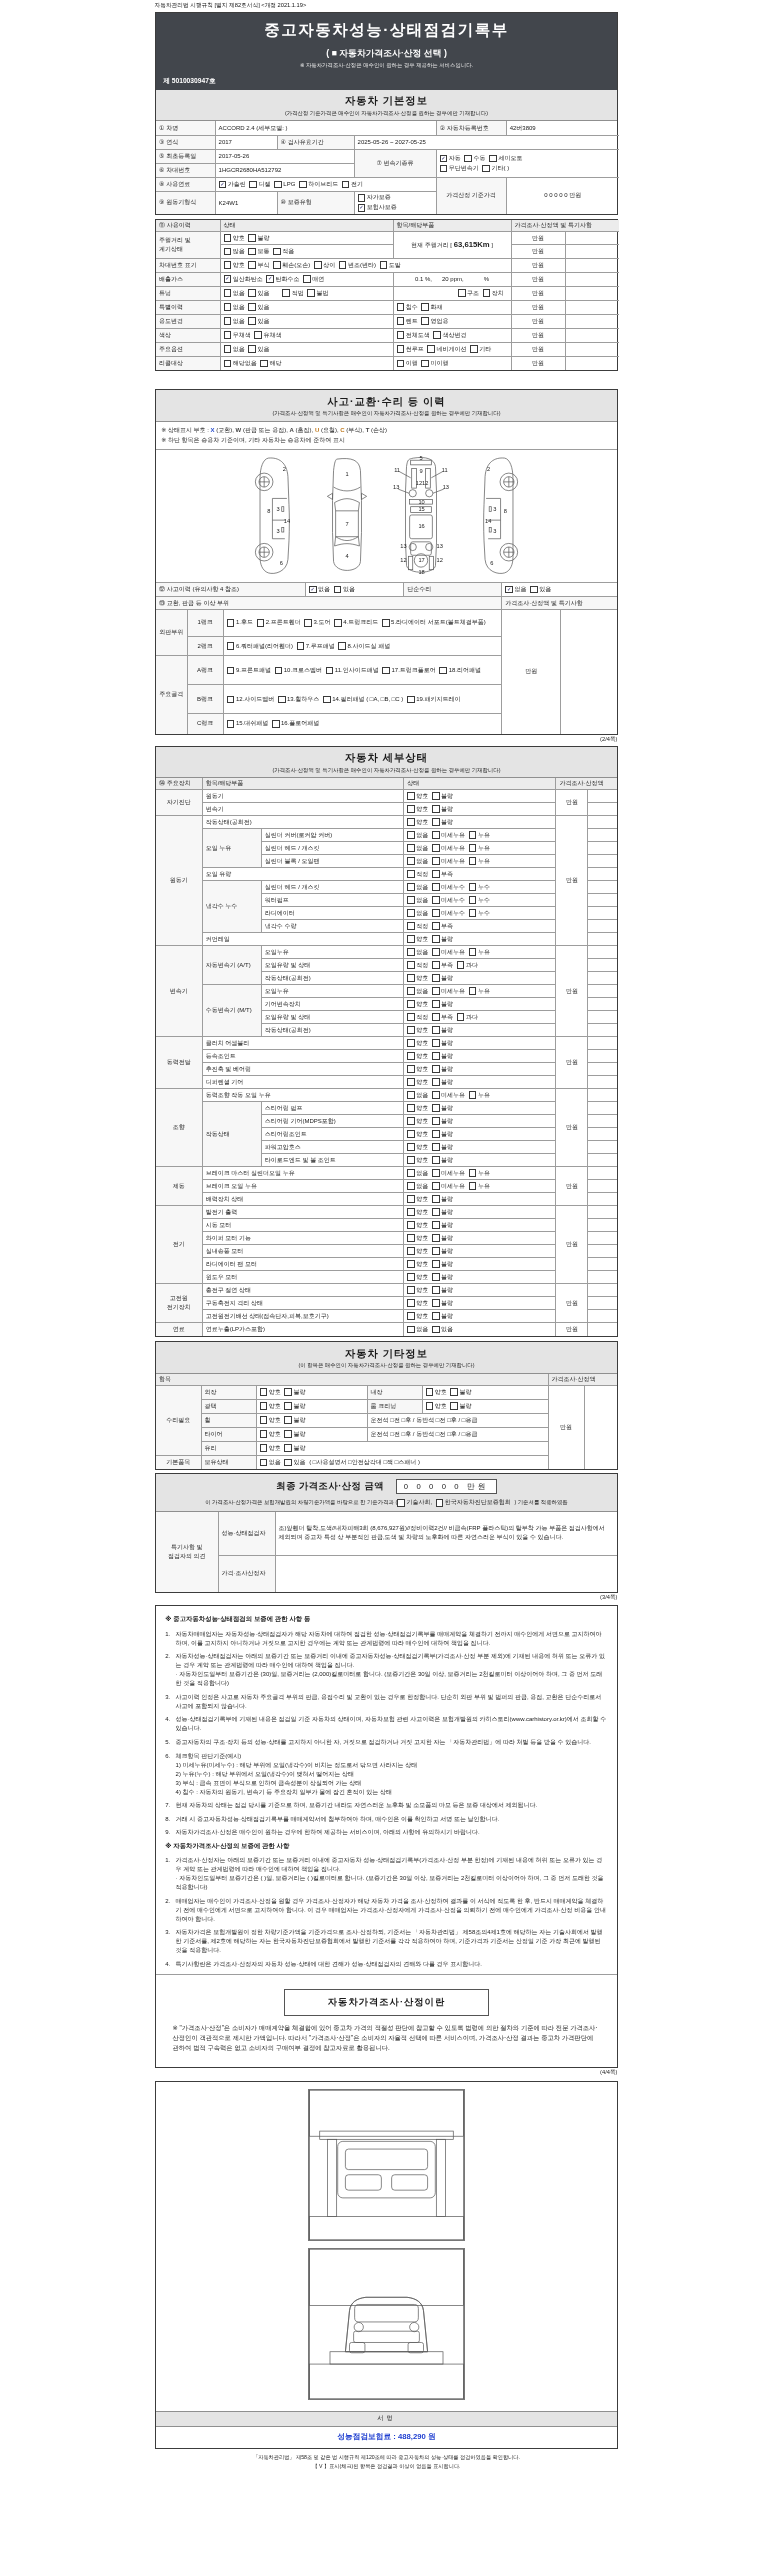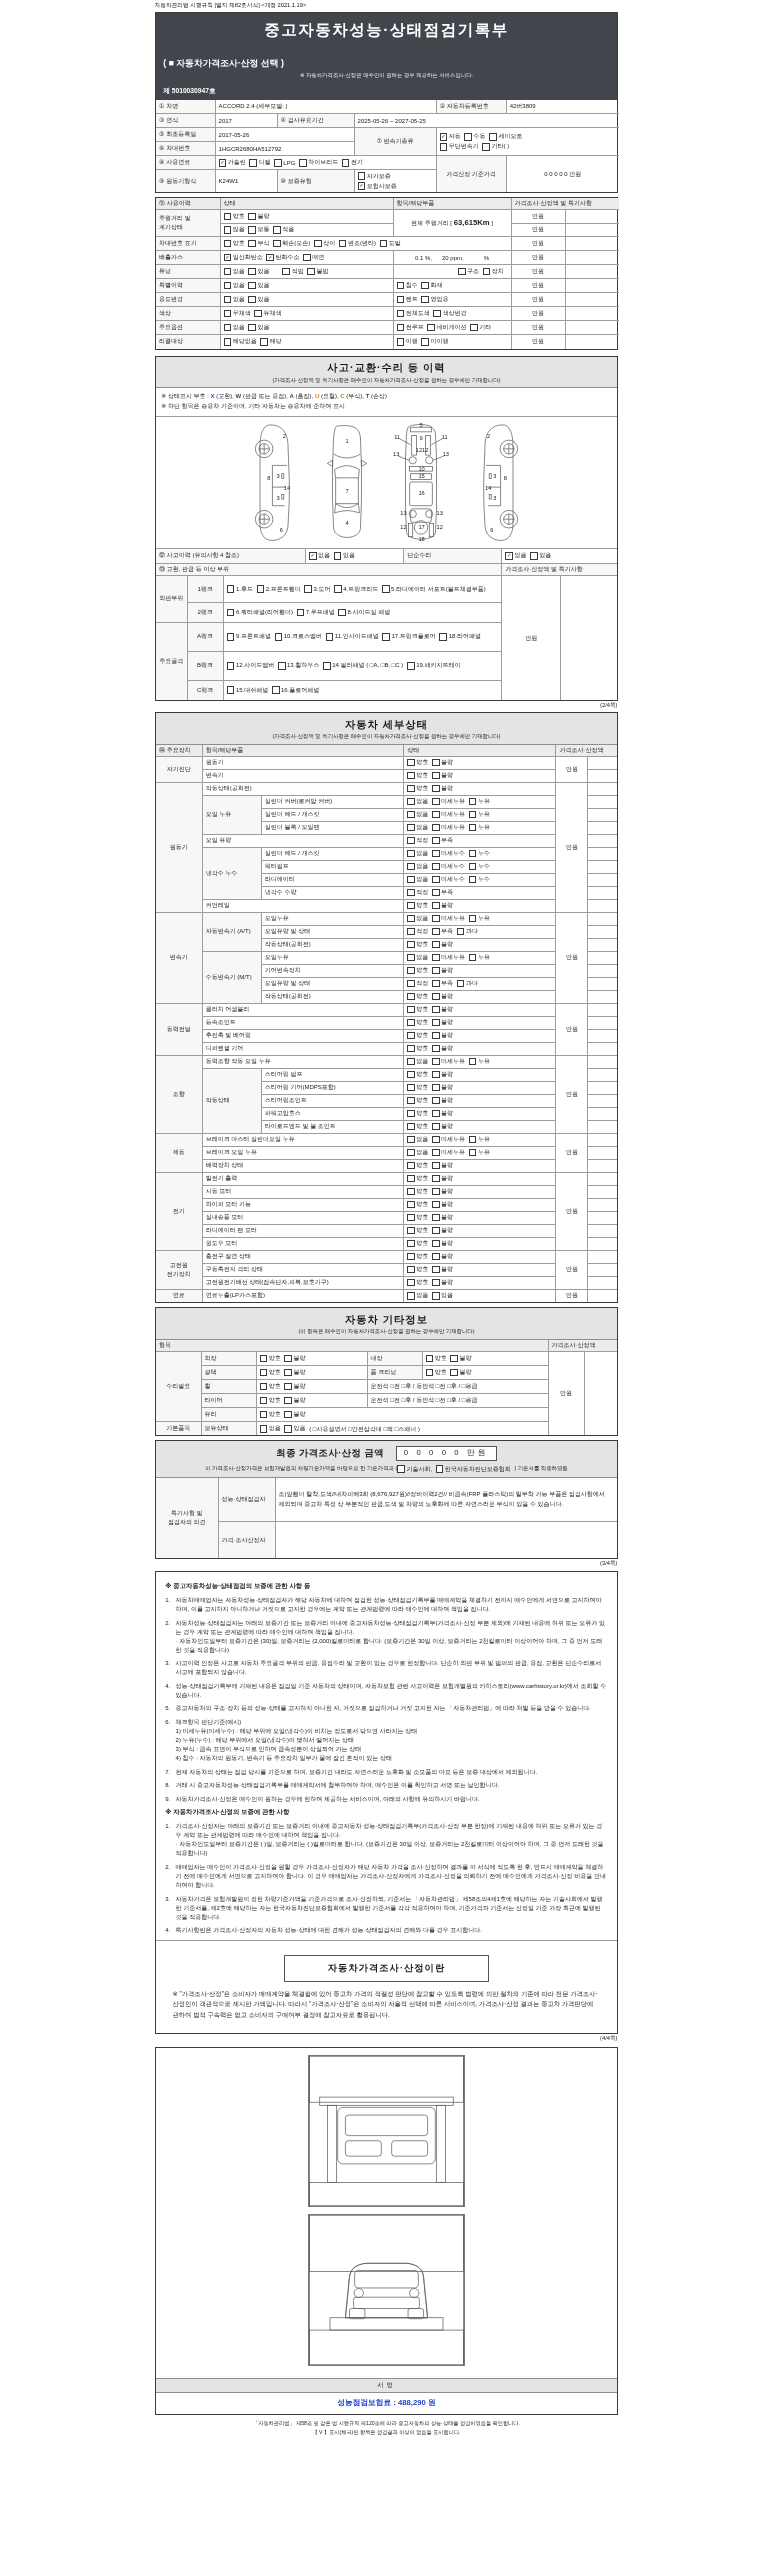--- a/index.html
+++ b/index.html
@@ -3,21 +3,21 @@
 <meta charset="utf-8">
 <style>
   html,body{margin:0;padding:0;}
   body{width:773px;height:2576px;background:#fff;font-family:"Liberation Sans","DejaVu Sans",sans-serif;color:#1a1a1a;overflow:hidden;}
   .wrap{width:464px;margin:0 auto;}
   .topline{font-size:5.7px;padding:1.5px 0 2.1px;color:#111;}
   .sec{width:461px;border:1.5px solid #3c3c3c;background:#fff;margin:0 auto;}
   .pagemark{font-size:5.7px;text-align:right;padding:1px 1px 0;color:#222;}
   .dark{background:#42464c;color:#fff;padding:7.2px 7.2px 4.1px;}
   .dark .t1{font-size:15.5px;font-weight:bold;text-align:center;letter-spacing:1.5px;}
-  .dark .t2{font-size:8.8px;font-weight:bold;text-align:left;margin-top:17px;}
+  .dark .t2{font-size:8.8px;font-weight:bold;text-align:center;margin-top:7px;}
   .dark .t3{font-size:5.4px;text-align:center;margin-top:2.6px;color:#e8e8e8;}
   .dark .docno{font-size:6.7px;font-weight:bold;margin-top:7.2px;}
   .ghead{background:#e4e4e4;text-align:center;padding:4.6px 3.1px 3.6px;border-bottom:0.5px solid #8f8f8f;}
   .ghead .h{font-size:10.3px;font-weight:bold;letter-spacing:1px;}
   .ghead .s{font-size:5.4px;margin-top:1.5px;color:#222;}
   table{width:100%;border-collapse:collapse;table-layout:fixed;border:hidden;}
   td,th{border:0.5px solid #9d9d9d;font-size:6px;padding:1px 3.1px;vertical-align:middle;word-break:keep-all;}
   th{background:#f7f7f7;font-weight:normal;text-align:left;}
   .c{text-align:center;}
   .manwon{text-align:center;color:#222;}
@@ -58,20 +58,24 @@
 
   <div class="topline">자동차관리법 시행규칙 [별지 제82호서식] &lt;개정 2021.1.19&gt;</div>
 
   <div class="sec">
     <div class="dark">
       <div class="t1">중고자동차성능·상태점검기록부</div>
       <div class="t2">( ■ 자동차가격조사·산정 선택 )</div>
       <div class="t3">※ 자동차가격조사·산정은 매수인이 원하는 경우 제공하는 서비스입니다.</div>
       <div class="docno">제 5010030947호</div>
     </div>
+    <div class="ghead">
+      <div class="h">자동차 기본정보</div>
+      <div class="s">(가격산정 기준가격은 매수인이 자동차가격조사·산정을 원하는 경우에만 기재합니다)</div>
+    </div>
     <table>
       <colgroup>
           <col style="width:59px">
           <col style="width:62px">
           <col style="width:77px">
           <col style="width:82px">
           <col style="width:70px">
           <col style="width:113px">
         </colgroup>
       <tbody>
@@ -359,21 +363,21 @@
                 <span class="bx"></span>
                 <span class="lb">미이행</span>
               </span></td>
         <td class="manwon">만원</td>
         <td></td>
       </tr>
     </tbody>
       </table>
   </div>
 
-  <div class="sec" style="margin-top:6px">
+  <div class="sec" style="margin-top:18px">
     <div class="ghead">
       <div class="h">사고·교환·수리 등 이력</div>
       <div class="s">(가격조사·산정액 및 특기사항은 매수인이 자동차가격조사·산정을 원하는 경우에만 기재합니다)</div>
     </div>
     <div class="legend">
       <div id="legend1"><span>※ 상태표시 부호 : </span><span style="color: rgb(43, 79, 204); font-weight: bold;">X</span><span> (교환), </span><span style="color: rgb(68, 68, 68); font-weight: bold;">W</span><span> (판금 또는 용접), </span><span style="color: rgb(68, 68, 68); font-weight: bold;">A</span><span> (흠집), </span><span style="color: rgb(192, 122, 30); font-weight: bold;">U</span><span> (요철), </span><span style="color: rgb(192, 122, 30); font-weight: bold;">C</span><span> (부식), </span><span style="color: rgb(68, 68, 68); font-weight: bold;">T</span><span> (손상)</span></div>
       <div>※ 하단 항목은 승용차 기준이며, 기타 자동차는 승용차에 준하여 표시</div>
     </div>
     <div class="diagrams">
 

